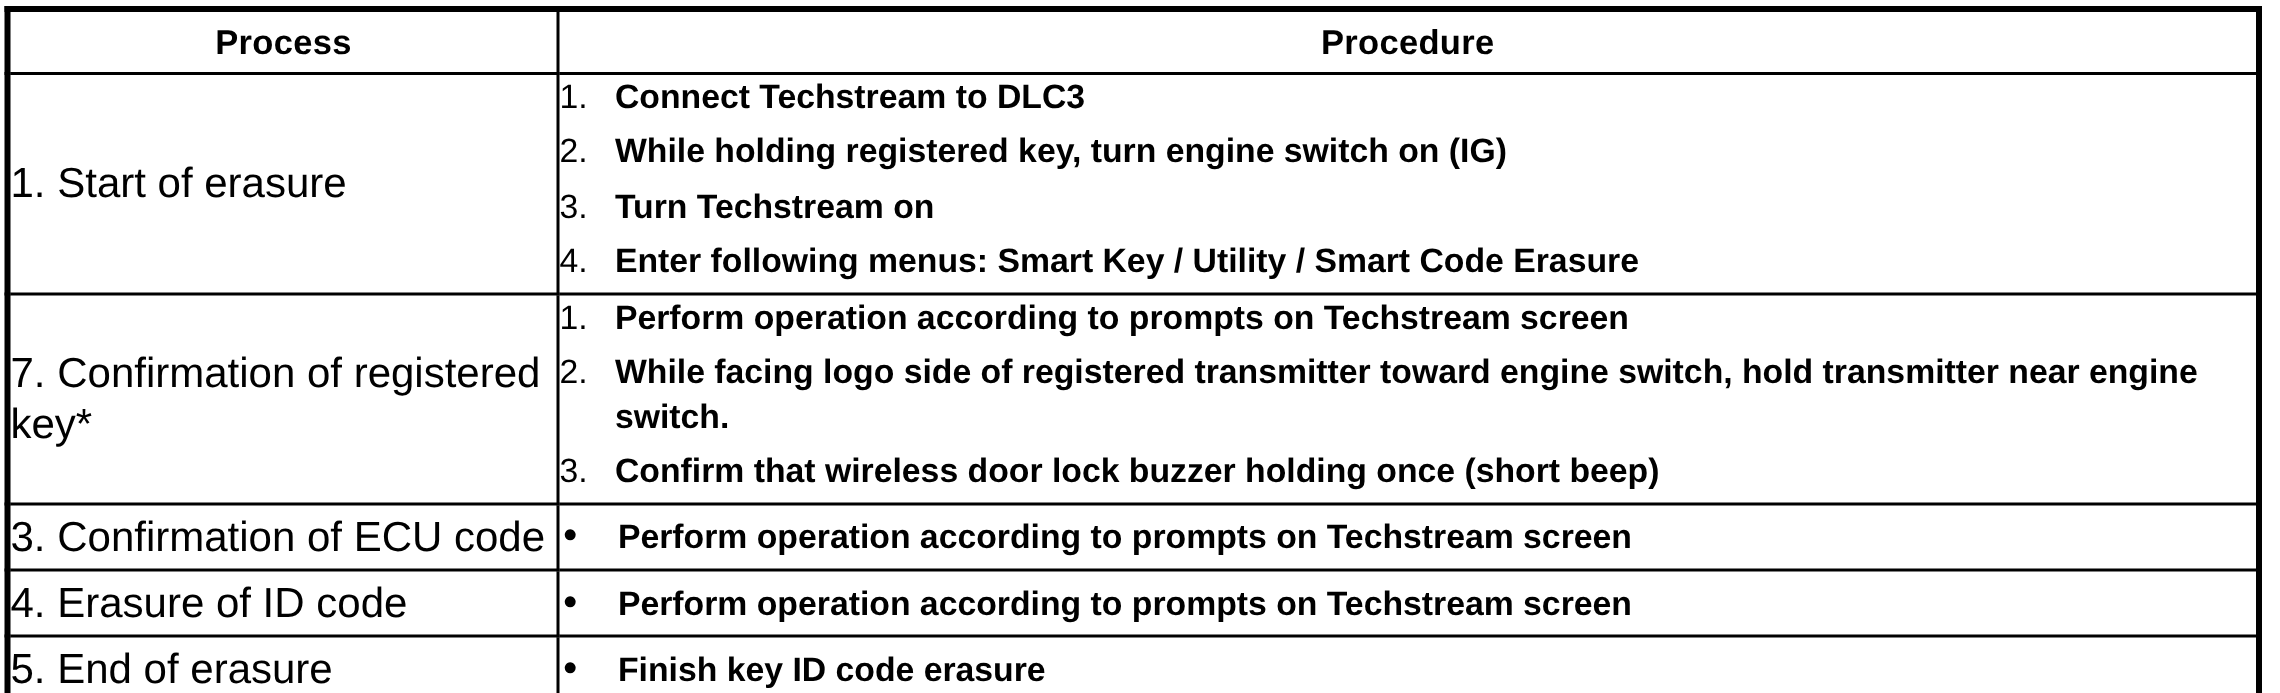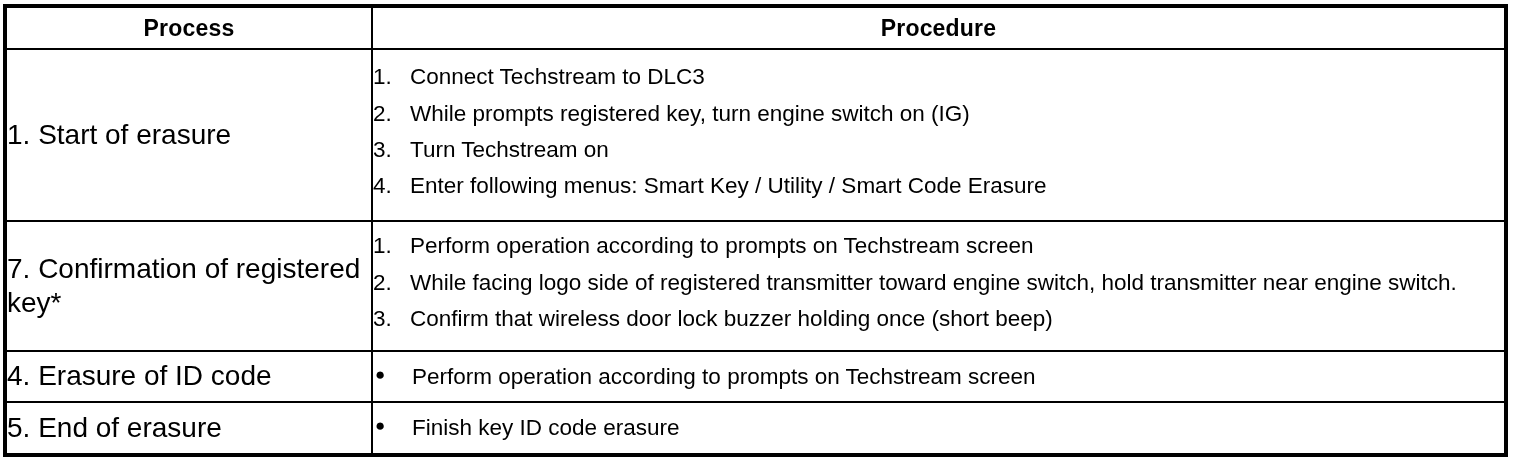--- a/index.html
+++ b/index.html
@@ -88,20 +88,21 @@
     line-height: 1.30;
   }
   .step .marker.bullet {
     font-size: 17px;
     line-height: 1.58;
     padding-left: 2px;
   }
   .step .step-text {
     flex: 1 1 auto;
     text-align: left;
+    font-weight: bold;
   }
 
   
   tr.row-start .step { margin-bottom: 7px; }
   tr.row-confirm-key .step { margin-bottom: 7px; }
   tr.row-single .step { margin-bottom: 0; }
 
   tr.row-single td.procedure-cell { padding-top: 5px; padding-bottom: 5px; }
   tr.row-single td.process-cell { padding-top: 4px; padding-bottom: 4px; }
 </style>
@@ -125,21 +126,21 @@
       <tr class="row-start">
         <td class="process-cell">1. Start of erasure</td>
         <td class="procedure-cell">
           <div class="steps">
             <div class="step">
               <span class="marker">1.</span>
               <span class="step-text">Connect Techstream to DLC3</span>
             </div>
             <div class="step">
               <span class="marker">2.</span>
-              <span class="step-text">While prompts registered key, turn engine switch on (IG)</span>
+              <span class="step-text">While holding registered key, turn engine switch on (IG)</span>
             </div>
             <div class="step">
               <span class="marker">3.</span>
               <span class="step-text">Turn Techstream on</span>
             </div>
             <div class="step">
               <span class="marker">4.</span>
               <span class="step-text">Enter following menus: Smart Key / Utility / Smart Code Erasure</span>
             </div>
           </div>
@@ -159,20 +160,31 @@
               <span class="step-text">While facing logo side of registered transmitter toward engine switch, hold transmitter near engine switch.</span>
             </div>
             <div class="step">
               <span class="marker">3.</span>
               <span class="step-text">Confirm that wireless door lock buzzer holding once (short beep)</span>
             </div>
           </div>
         </td>
       </tr>
 
+      <tr class="row-single">
+        <td class="process-cell">3. Confirmation of ECU code</td>
+        <td class="procedure-cell">
+          <div class="steps">
+            <div class="step">
+              <span class="marker bullet">●</span>
+              <span class="step-text">Perform operation according to prompts on Techstream screen</span>
+            </div>
+          </div>
+        </td>
+      </tr>
 
       <tr class="row-single">
         <td class="process-cell">4. Erasure of ID code</td>
         <td class="procedure-cell">
           <div class="steps">
             <div class="step">
               <span class="marker bullet">●</span>
               <span class="step-text">Perform operation according to prompts on Techstream screen</span>
             </div>
           </div>

